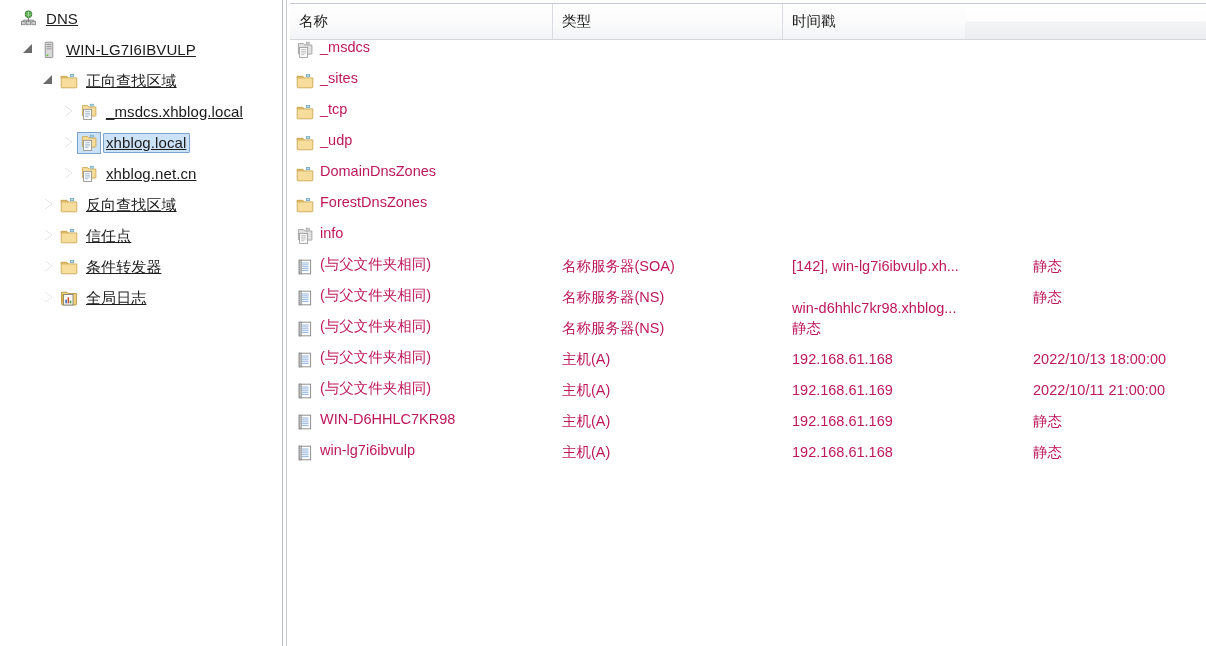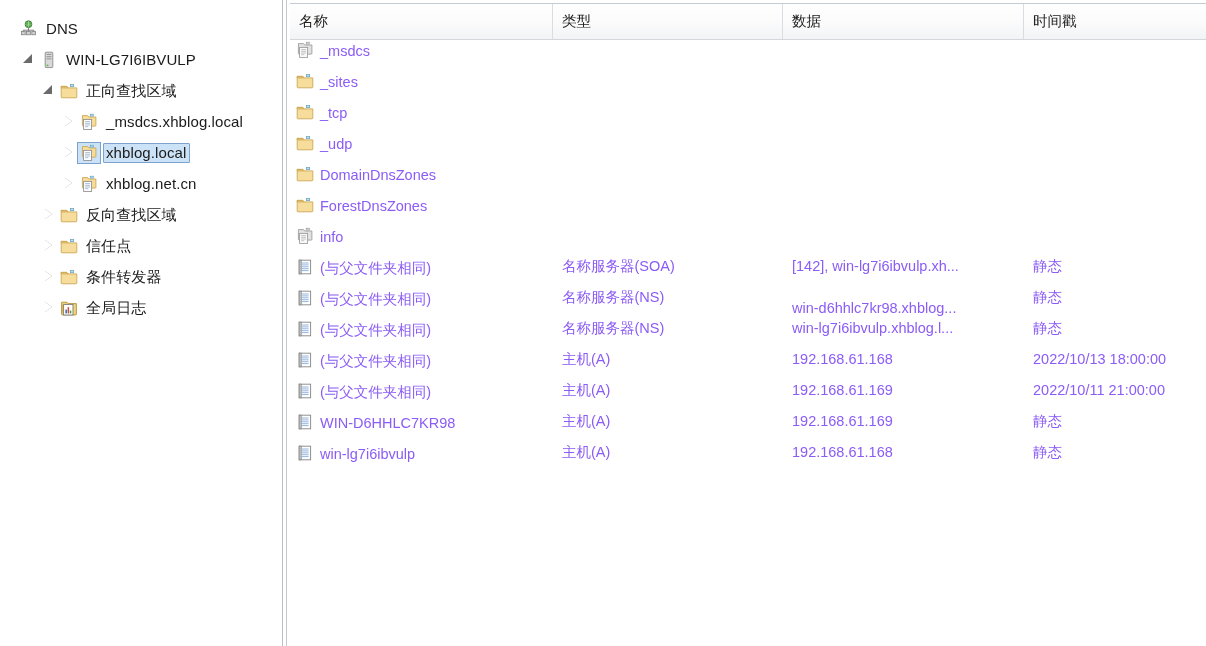--- a/index.html
+++ b/index.html
@@ -25,21 +25,22 @@
     background: #ffffff;
   }
 
   
   .tree-pane {
     width: 281px;
     flex: 0 0 281px;
     background: #ffffff;
     position: relative;
     overflow: hidden;
-    padding-top: 13px;
+    padding-top: 3px;
+    text-decoration: underline;
   }
 
   .splitter {
     flex: 0 0 9px;
     width: 9px;
     background: #ffffff;
     position: relative;
   }
   .splitter::before {
     content: "";
@@ -190,23 +191,23 @@
     height: 31px;
     align-items: center;
     white-space: nowrap;
     cursor: default;
   }
   .cell {
     box-sizing: border-box;
     overflow: hidden;
     white-space: nowrap;
     display: flex;
-    align-items: flex-end;
+    align-items: flex-start;
     font-size: 14.5px;
-    color: #8b5cf6;
+    color: #be185d;
   }
   .cell.name {
     padding-left: 4px;
   }
   .cell.type, .cell.data, .cell.stamp {
     padding-left: 9px;
   }
   .cell .row-icon {
     flex: 0 0 22px;
     width: 22px;
@@ -367,23 +368,20 @@
   <div class="splitter"></div>
 
   <div class="list-pane">
     <div class="col-header" id="col-header">
         <div class="hcell" style="width: 263px; flex: 0 0 263px;">
           <span>名称</span>
         </div>
         <div class="hcell" style="width: 230px; flex: 0 0 230px;">
           <span>类型</span>
         </div>
-        <div class="hcell" style="width: 241px; flex: 0 0 241px;">
-          <span>数据</span>
-        </div>
         <div class="hcell" style="width: 182px; flex: 0 0 182px;">
           <span>时间戳</span>
         </div>
       </div>
     <div class="rows" id="list-rows">
         <div class="row">
           <div class="cell name" style="width: 263px; flex: 0 0 263px;">
             <span class="row-icon">
               <svg width="18" height="18" viewBox="0 0 18 18">
                 <path d="M2.4 2.6h5.2l1.2 1.4h7.1v8.4a.7.7 0 0 1-.7.7H3.1a.7.7 0 0 1-.7-.7z" fill="#e2e2e2" stroke="#9a9a9a" stroke-width=".85"></path>
@@ -583,23 +581,20 @@
                 <path d="M6 5h6.6M6 6.9h6.6M6 8.8h6.6M6 10.7h6.6M6 12.6h6.6" stroke="#7fa6d8" stroke-width=".85"></path>
                 <rect x="3.2" y="2.2" width="2" height="13.6" fill="#eceff3" stroke="#8a8a8a" stroke-width=".95"></rect>
                 <path d="M3.2 4.2h2M3.2 6.2h2M3.2 8.2h2M3.2 10.2h2M3.2 12.2h2M3.2 14.2h2" stroke="#9a9a9a" stroke-width=".8"></path>
               </svg>
             </span>
             <span class="row-text">(与父文件夹相同)</span>
           </div>
           <div class="cell type" style="width: 230px; flex: 0 0 230px;">
             <span class="row-text">名称服务器(NS)</span>
           </div>
-          <div class="cell data" style="width: 241px; flex: 0 0 241px;">
-            <span class="row-text">win-lg7i6ibvulp.xhblog.l...</span>
-          </div>
           <div class="cell stamp" style="width: 182px; flex: 0 0 182px;">
             <span class="row-text">静态</span>
           </div>
         </div>
         <div class="row">
           <div class="cell name" style="width: 263px; flex: 0 0 263px;">
             <span class="row-icon">
               <svg width="18" height="18" viewBox="0 0 18 18">
                 <rect x="3.2" y="2.2" width="11.4" height="13.6" fill="#ffffff" stroke="#8a8a8a" stroke-width=".95"></rect>
                 <path d="M6 5h6.6M6 6.9h6.6M6 8.8h6.6M6 10.7h6.6M6 12.6h6.6" stroke="#7fa6d8" stroke-width=".85"></path>

